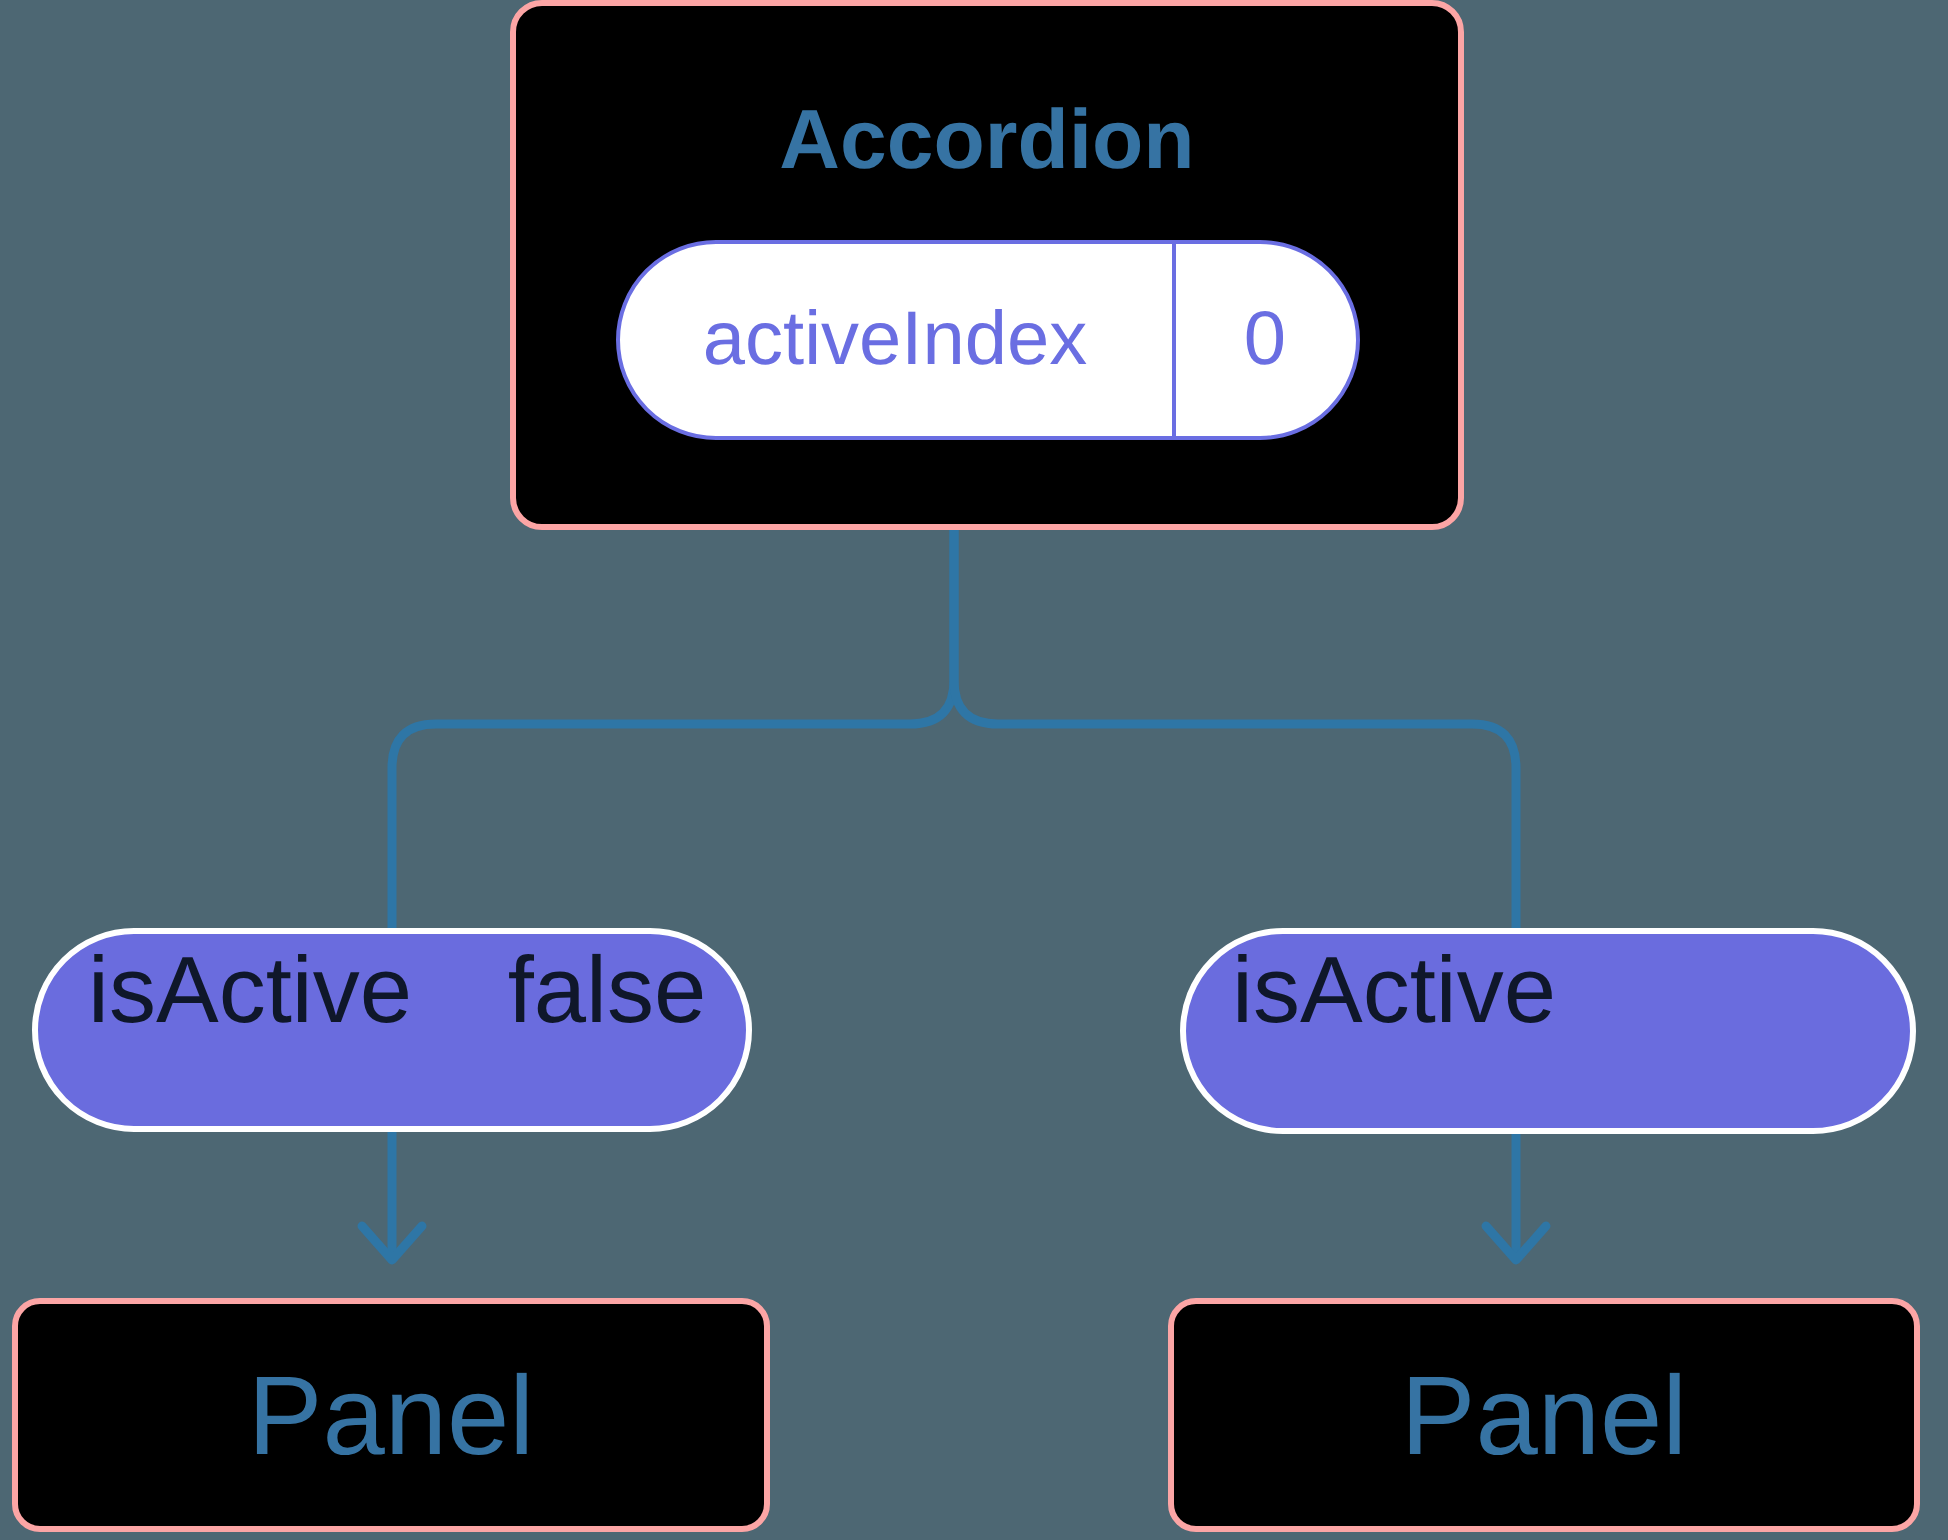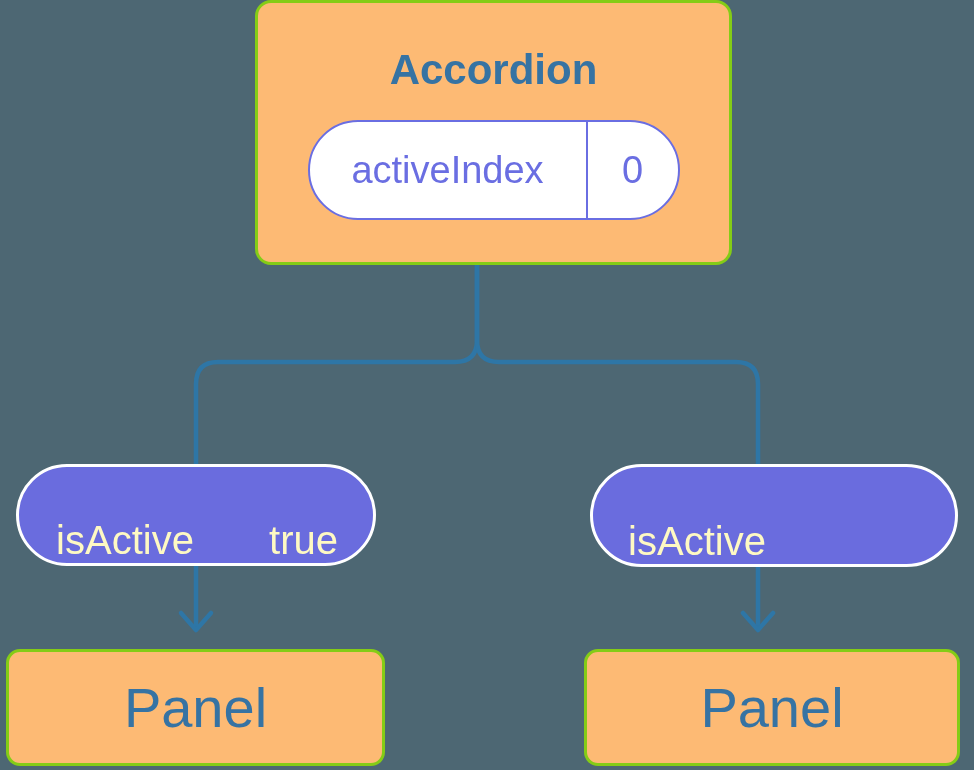--- a/index.html
+++ b/index.html
@@ -16,22 +16,22 @@
     overflow: hidden;
   }
   .connectors {
     position: absolute;
     left: 0;
     top: 0;
     z-index: 1;
   }
   .card {
     position: absolute;
-    background: #fdba74;
-    border: 3px solid #84cc16;
+    background: #000000;
+    border: 3px solid #fca5a5;
     box-sizing: border-box;
     z-index: 2;
   }
   .accordion-card {
     left: 255px;
     top: 0px;
     width: 477px;
     height: 265px;
     border-radius: 16px;
   }
@@ -74,27 +74,27 @@
     align-items: center;
     justify-content: center;
   }
   .divider-purple {
     flex: 0 0 2px;
     background: #6a6ee2;
   }
   .prop-pill {
     position: absolute;
     display: flex;
-    align-items: flex-end;
+    align-items: flex-start;
     background: #6a6cde;
     border: 3px solid #ffffff;
     border-radius: 52px;
     box-sizing: border-box;
-    color: #fef9c3;
-    font-size: 40px;
+    color: #0f172a;
+    font-size: 47px;
     z-index: 2;
   }
   .prop-pill-left {
     left: 16px;
     top: 464px;
     width: 360px;
     height: 102px;
   }
   .prop-pill-right {
     left: 590px;
@@ -170,21 +170,21 @@
     <div class="state-pill">
       <span class="section-name">activeIndex</span>
       <span class="divider-purple"></span>
       <span class="section-value">0</span>
     </div>
   </div>
 
   <div class="prop-pill prop-pill-left">
     <span class="section-name">isActive</span>
     <span class="divider-white"></span>
-    <span class="section-value">true</span>
+    <span class="section-value">false</span>
   </div>
 
   <div class="prop-pill prop-pill-right">
     <span class="section-name">isActive</span>
     <span class="divider-white"></span>
   </div>
 
   <div class="card panel-card panel-card-left">
     <div class="card-title panel-title">Panel</div>
   </div>

